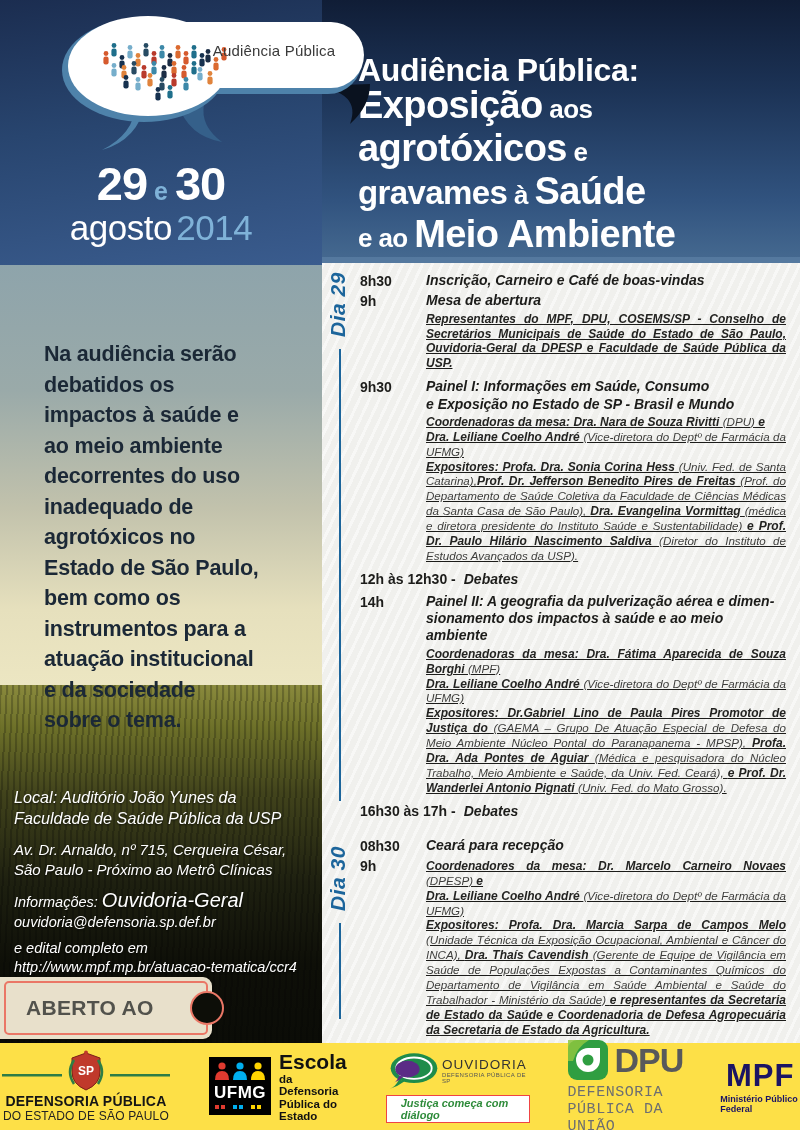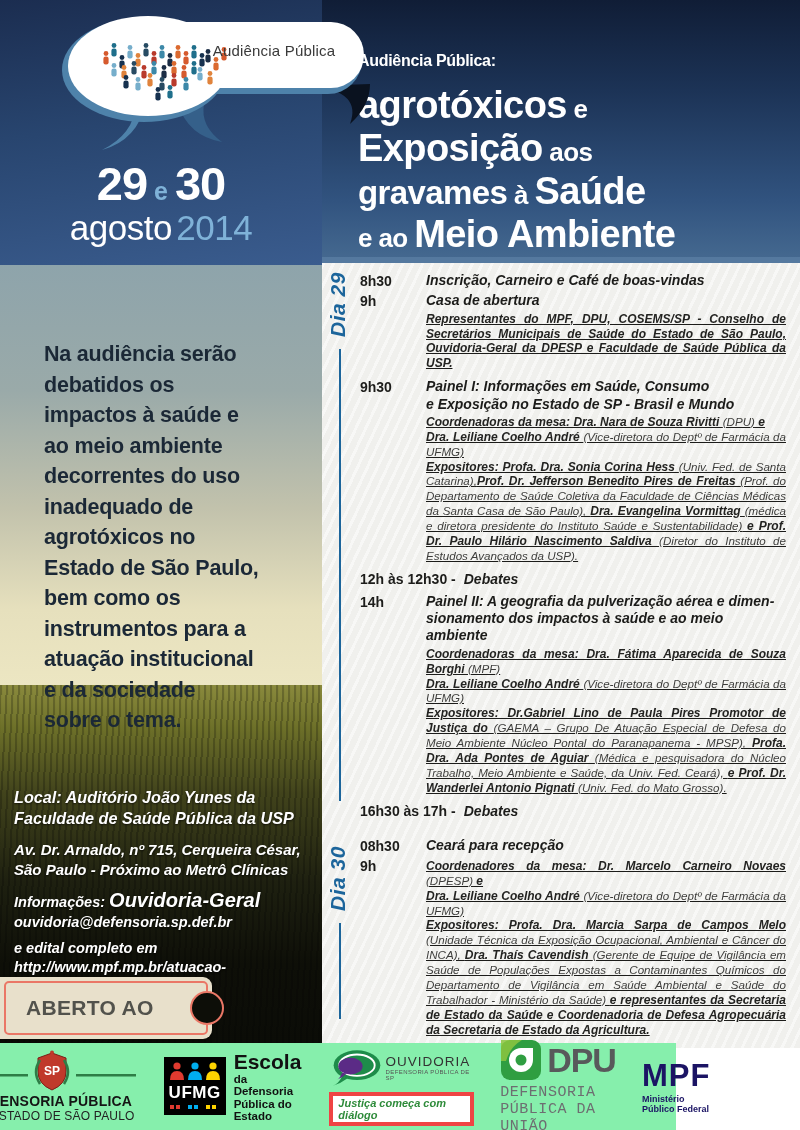--- a/index.html
+++ b/index.html
@@ -23,21 +23,21 @@
   .left-photo{position:absolute;left:0;top:265px;width:322px;height:778px;overflow:hidden;}
   .sky{position:absolute;left:0;top:0;width:322px;height:420px;
     background:linear-gradient(180deg,#8fa3ab 0%,#8ea4ab 0%,#9aaaa9 30%,#c2c2ac 58%,#e6e0bd 82%,#ece6c2 100%);}
   .grass{position:absolute;left:0;top:420px;width:322px;height:358px;
     background:linear-gradient(180deg,#8a8a3d 0%,#6d7029 12%,#42441c 30%,#1e2010 55%,#0e0f08 78%,#0b0c07 100%);}
   .grass:before{content:"";position:absolute;inset:0;
     background:repeating-linear-gradient(93deg,rgba(0,0,0,.22) 0 2px,rgba(190,190,90,.07) 2px 3px,transparent 3px 6px);
     mix-blend-mode:multiply;}
   .intro{position:absolute;left:44px;top:74px;width:258px;color:#1b2836;
     font-size:21.5px;font-weight:bold;line-height:1.42;white-space:pre-line;letter-spacing:-.2px;}
-  .loc{position:absolute;left:14px;top:522px;width:300px;color:#fff;font-style:italic;font-weight:bold;
+  .loc{position:absolute;left:14px;top:522px;width:300px;color:#fff;font-style:italic;font-weight:normal;
     text-shadow:0 1px 2px rgba(0,0,0,.65);}
   .loc-venue{font-size:16.2px;line-height:1.32;white-space:pre-line;margin-bottom:10px;}
   .loc-addr{font-size:15px;line-height:1.32;white-space:pre-line;margin-bottom:10px;}
   .loc-info{font-size:14.5px;}
   .loc-info .big{font-size:20px;}
   .loc-email{font-size:14.5px;margin-top:2px;}
   .loc-edital{font-size:14.5px;margin-top:9px;line-height:1.3;white-space:pre-line;}
 
   .ticket{position:absolute;left:0;top:712px;width:212px;height:62px;background:#e8e0cb;
     border-radius:0 9px 9px 0;box-shadow:0 2px 4px rgba(0,0,0,.4);}
@@ -45,21 +45,21 @@
   .ticket:after{content:"";position:absolute;right:-12px;top:50%;transform:translateY(-50%);
     width:30px;height:30px;border-radius:50%;background:#0d0e08;border:2px solid #ea7766;}
   .ticket span{position:absolute;left:26px;top:0;line-height:62px;font-size:21px;font-weight:bold;
     color:#52524c;letter-spacing:.3px;}
 
   
   .right-col{position:absolute;left:322px;top:0;width:478px;height:1130px;}
   .title-block{position:absolute;left:0;top:0;width:478px;height:257px;
     background:linear-gradient(180deg,#101d36 0%,#1c3356 35%,#31537f 78%,#44688f 100%);
     border-bottom:6px solid #55799f;color:#fff;}
-  .kicker{position:absolute;left:36px;top:52px;font-size:16px;font-weight:bold;letter-spacing:-.3px;}
+  .kicker{position:absolute;left:36px;top:52px;font-size:32px;font-weight:bold;letter-spacing:-.3px;}
   .title-lines{position:absolute;left:36px;top:84px;line-height:1.13;letter-spacing:-.6px;}
   .t-big{font-size:38px;font-weight:bold;}
   .t-mid{font-size:33px;font-weight:bold;}
   .t-sm{font-size:26px;font-weight:bold;}
 
   .schedule{position:absolute;left:0;top:263px;width:478px;height:785px;background:#f0f0ed;overflow:hidden;
     color:#1c1c1a;}
   .schedule:before{content:"";position:absolute;inset:0;
     background:repeating-linear-gradient(115deg,rgba(255,255,255,.5) 0 3px,transparent 3px 9px);pointer-events:none;}
   .day-group{position:relative;padding-left:38px;padding-right:14px;}
@@ -74,38 +74,38 @@
   .s-time{width:66px;flex:none;font-weight:bold;font-size:14px;padding-top:1px;}
   .s-content{flex:1;min-width:0;}
   .s-title{font-weight:bold;font-style:italic;font-size:14px;line-height:1.24;white-space:pre-line;}
   .s-details{font-size:12px;line-height:1.24;text-align:justify;white-space:pre-line;margin-top:2px;text-decoration:underline;}
   .seg-b{font-weight:bold;font-style:italic;color:#232321;}
   .seg-l{font-weight:normal;font-style:italic;color:#3d3d3b;font-size:11.6px;}
   .inline-row{font-weight:bold;font-size:14px;margin:6px 0;}
   .inline-row .deb{font-style:italic;margin-left:8px;}
 
   
-  .logos{position:absolute;left:0;top:1043px;width:676px;height:87px;background:#86efac;z-index:4;
-    display:flex;align-items:center;justify-content:center;gap:26px;}
+  .logos{position:absolute;left:0;top:1043px;width:800px;height:87px;background:#fde047;z-index:4;
+    display:flex;align-items:center;justify-content:center;gap:37px;}
   .lg{display:flex;flex-direction:column;align-items:center;}
   .dsp{width:182px;text-align:center;}
   .dsp-l1{font-size:14px;font-weight:bold;color:#151515;letter-spacing:.2px;margin-top:1px;}
   .dsp-l2{font-size:12px;color:#222;letter-spacing:.2px;}
   .edepe{flex-direction:row;gap:8px;align-items:center;}
   .edepe-box{width:64px;height:58px;background:#000;display:flex;flex-direction:column;
     align-items:center;justify-content:space-between;padding:5px 4px;box-sizing:border-box;}
   .edepe-word{color:#fff;font-weight:bold;font-size:17px;letter-spacing:.5px;line-height:1;}
   .edepe-text{color:#111;line-height:1.05;}
   .edepe-t1{font-size:21px;font-weight:bold;}
   .edepe-t2{font-size:11.5px;font-weight:bold;}
   .ouv{width:168px;}
   .ouv-top{display:flex;align-items:center;gap:4px;}
   .ouv-t1{font-size:13.5px;color:#333;letter-spacing:1px;line-height:1.1;}
   .ouv-t2{font-size:6px;color:#555;letter-spacing:.4px;}
-  .ouv-slogan{margin-top:3px;border:4px solid #ef4444;padding:1px 5px;font-size:11px;font-weight:bold;
+  .ouv-slogan{margin-top:3px;border:1px solid #ef4444;padding:1px 14px;font-size:11px;font-weight:bold;
     font-style:italic;color:#2e8b3a;background:#fff;}
   .dpu{width:150px;}
   .dpu-top{display:flex;align-items:center;gap:5px;}
   .dpu-word{font-size:34px;font-weight:bold;color:#58595b;letter-spacing:-1px;line-height:1;}
   .dpu-sub{font-size:15px;color:#6d6e71;letter-spacing:.55px;margin-top:3px;font-family:Liberation Mono, monospace;}
   .mpf{width:120px;}
   .mpf-word{font-size:31px;font-weight:bold;color:#1b1464;letter-spacing:1px;line-height:1;}
   .mpf-sub{font-size:9px;font-weight:bold;color:#1b1464;margin-top:3px;}
 </style>
 </head>
@@ -230,42 +230,42 @@
       <div class="ticket">
         <span>ABERTO AO PÚBLICO</span>
       </div>
     </div>
   </div>
 
   <div class="right-col">
     <div class="title-block">
       <div class="kicker">Audiência Pública:</div>
       <div class="title-lines" id="title-lines">
+          <div><span class="t-big">Exposição</span><span class="t-sm"> aos</span></div>
           <div><span class="t-big">agrotóxicos</span><span class="t-sm"> e</span></div>
-          <div><span class="t-big">Exposição</span><span class="t-sm"> aos</span></div>
           <div><span class="t-mid">gravames</span><span class="t-sm"> à </span><span class="t-big">Saúde</span></div>
           <div><span class="t-sm">e ao </span><span class="t-big">Meio Ambiente</span></div>
         </div>
     </div>
     <div class="schedule" id="schedule">
         <div class="day-group g1">
           <div class="day-rail">
             <div class="day-label">Dia 29</div>
             <div class="day-line"></div>
           </div>
           <div class="sched-row no-details">
             <div class="s-time">8h30</div>
             <div class="s-content">
               <div class="s-title">Inscrição, Carneiro e Café de boas-vindas</div>
             </div>
           </div>
           <div class="sched-row">
             <div class="s-time">9h</div>
             <div class="s-content">
-              <div class="s-title">Casa de abertura</div>
+              <div class="s-title">Mesa de abertura</div>
               <div class="s-details"><span class="seg-b">Representantes do MPF, DPU, COSEMS/SP - Conselho de Secretários Municipais de Saúde do Estado de São Paulo, Ouvidoria-Geral da DPESP e Faculdade de Saúde Pública da USP.</span></div>
             </div>
           </div>
           <div class="sched-row">
             <div class="s-time">9h30</div>
             <div class="s-content">
               <div class="s-title">Painel I: Informações em Saúde, Consumo
 e Exposição no Estado de SP - Brasil e Mundo</div>
               <div class="s-details"><span class="seg-b">Coordenadoras da mesa: Dra. Nara de Souza Rivitti </span><span class="seg-l">(DPU)</span><span class="seg-b"> e
 Dra. Leiliane Coelho André </span><span class="seg-l">(Vice-diretora do Deptº de Farmácia da UFMG)</span><span class="seg-b">

